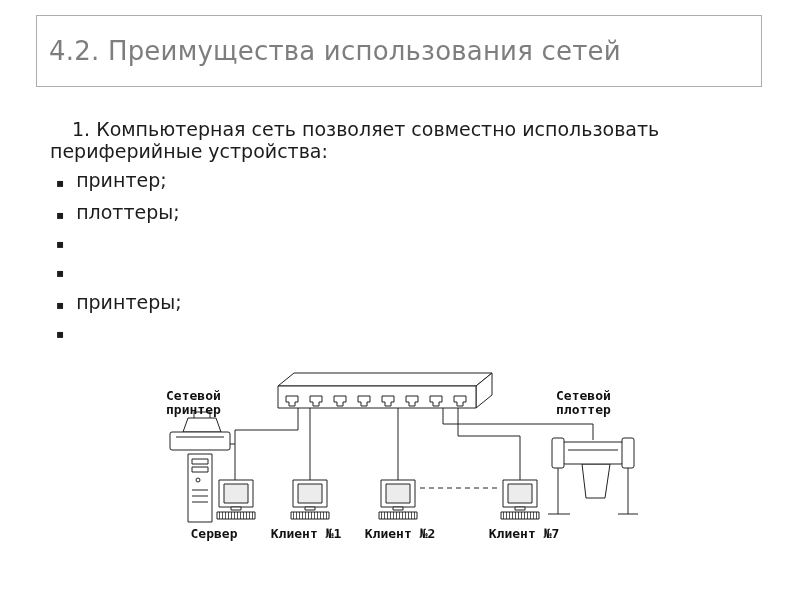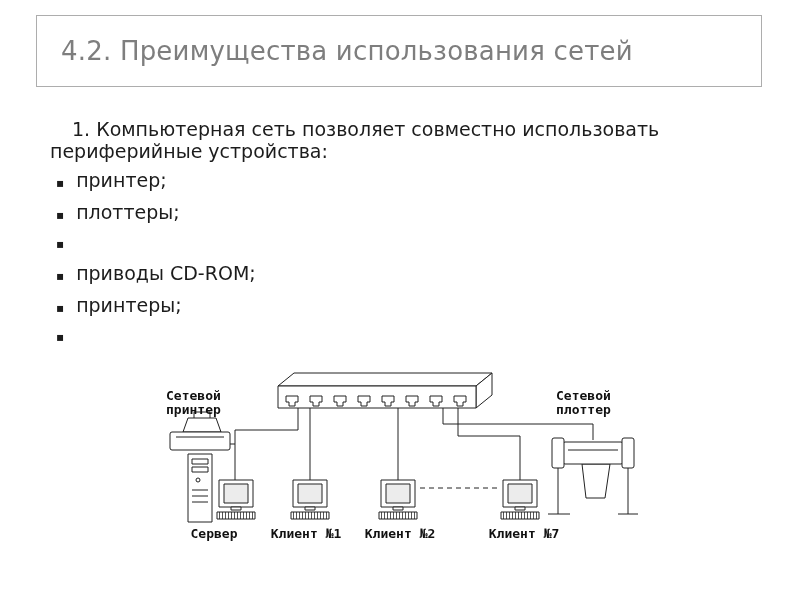--- a/index.html
+++ b/index.html
@@ -1,19 +1,19 @@
 <!DOCTYPE html>
 <html><head>
 <meta charset="utf-8">
 <style>
   html,body{margin:0;padding:0;background:#fff;}
   .slide{position:relative;width:800px;height:600px;background:#fff;overflow:hidden;
          font-family:"DejaVu Sans","Liberation Sans",sans-serif;}
   .title-box{position:absolute;left:36px;top:15px;width:726px;height:72px;
-             border:1px solid #adadad;box-sizing:border-box;display:flex;align-items:center;padding:0 24px;}
+             border:1px solid #adadad;box-sizing:border-box;display:flex;align-items:center;padding:0 12px;}
   .title-box h1{margin:0;font-size:26px;font-weight:normal;color:#7e7e7e;letter-spacing:.2px;white-space:nowrap;}
   .para{position:absolute;left:50px;top:118px;width:690px;margin:0;
         font-size:19px;line-height:22px;color:#1c1c1c;text-indent:22px;}
   .bullets{position:absolute;left:56px;top:166px;margin:0;padding:0;list-style:none;}
   .bullets li{font-size:19px;line-height:29px;color:#1c1c1c;display:flex;align-items:baseline;}
   .bullets .marker{font-size:12px;margin-right:12px;flex:0 0 auto;}
   .diagram{position:absolute;left:158px;top:368px;}
   .diagram *{vector-effect:non-scaling-stroke;}
   .dlabel{font-family:"DejaVu Sans Mono","Liberation Mono",monospace;font-size:13px;font-weight:bold;fill:#111;}
   .ln{stroke:#222;stroke-width:1;fill:none;}
@@ -37,21 +37,20 @@
       </li>
     <li>
         <span class="marker">▪</span>
         <span>плоттеры;</span>
       </li>
     <li>
         <span class="marker">▪</span>
       </li>
     <li>
         <span class="marker">▪</span>
-        <span>приводы CD-ROM;</span>
       </li>
     <li>
         <span class="marker">▪</span>
         <span>принтеры;</span>
       </li>
     <li>
         <span class="marker">▪</span>
       </li>
   </ul>
 

